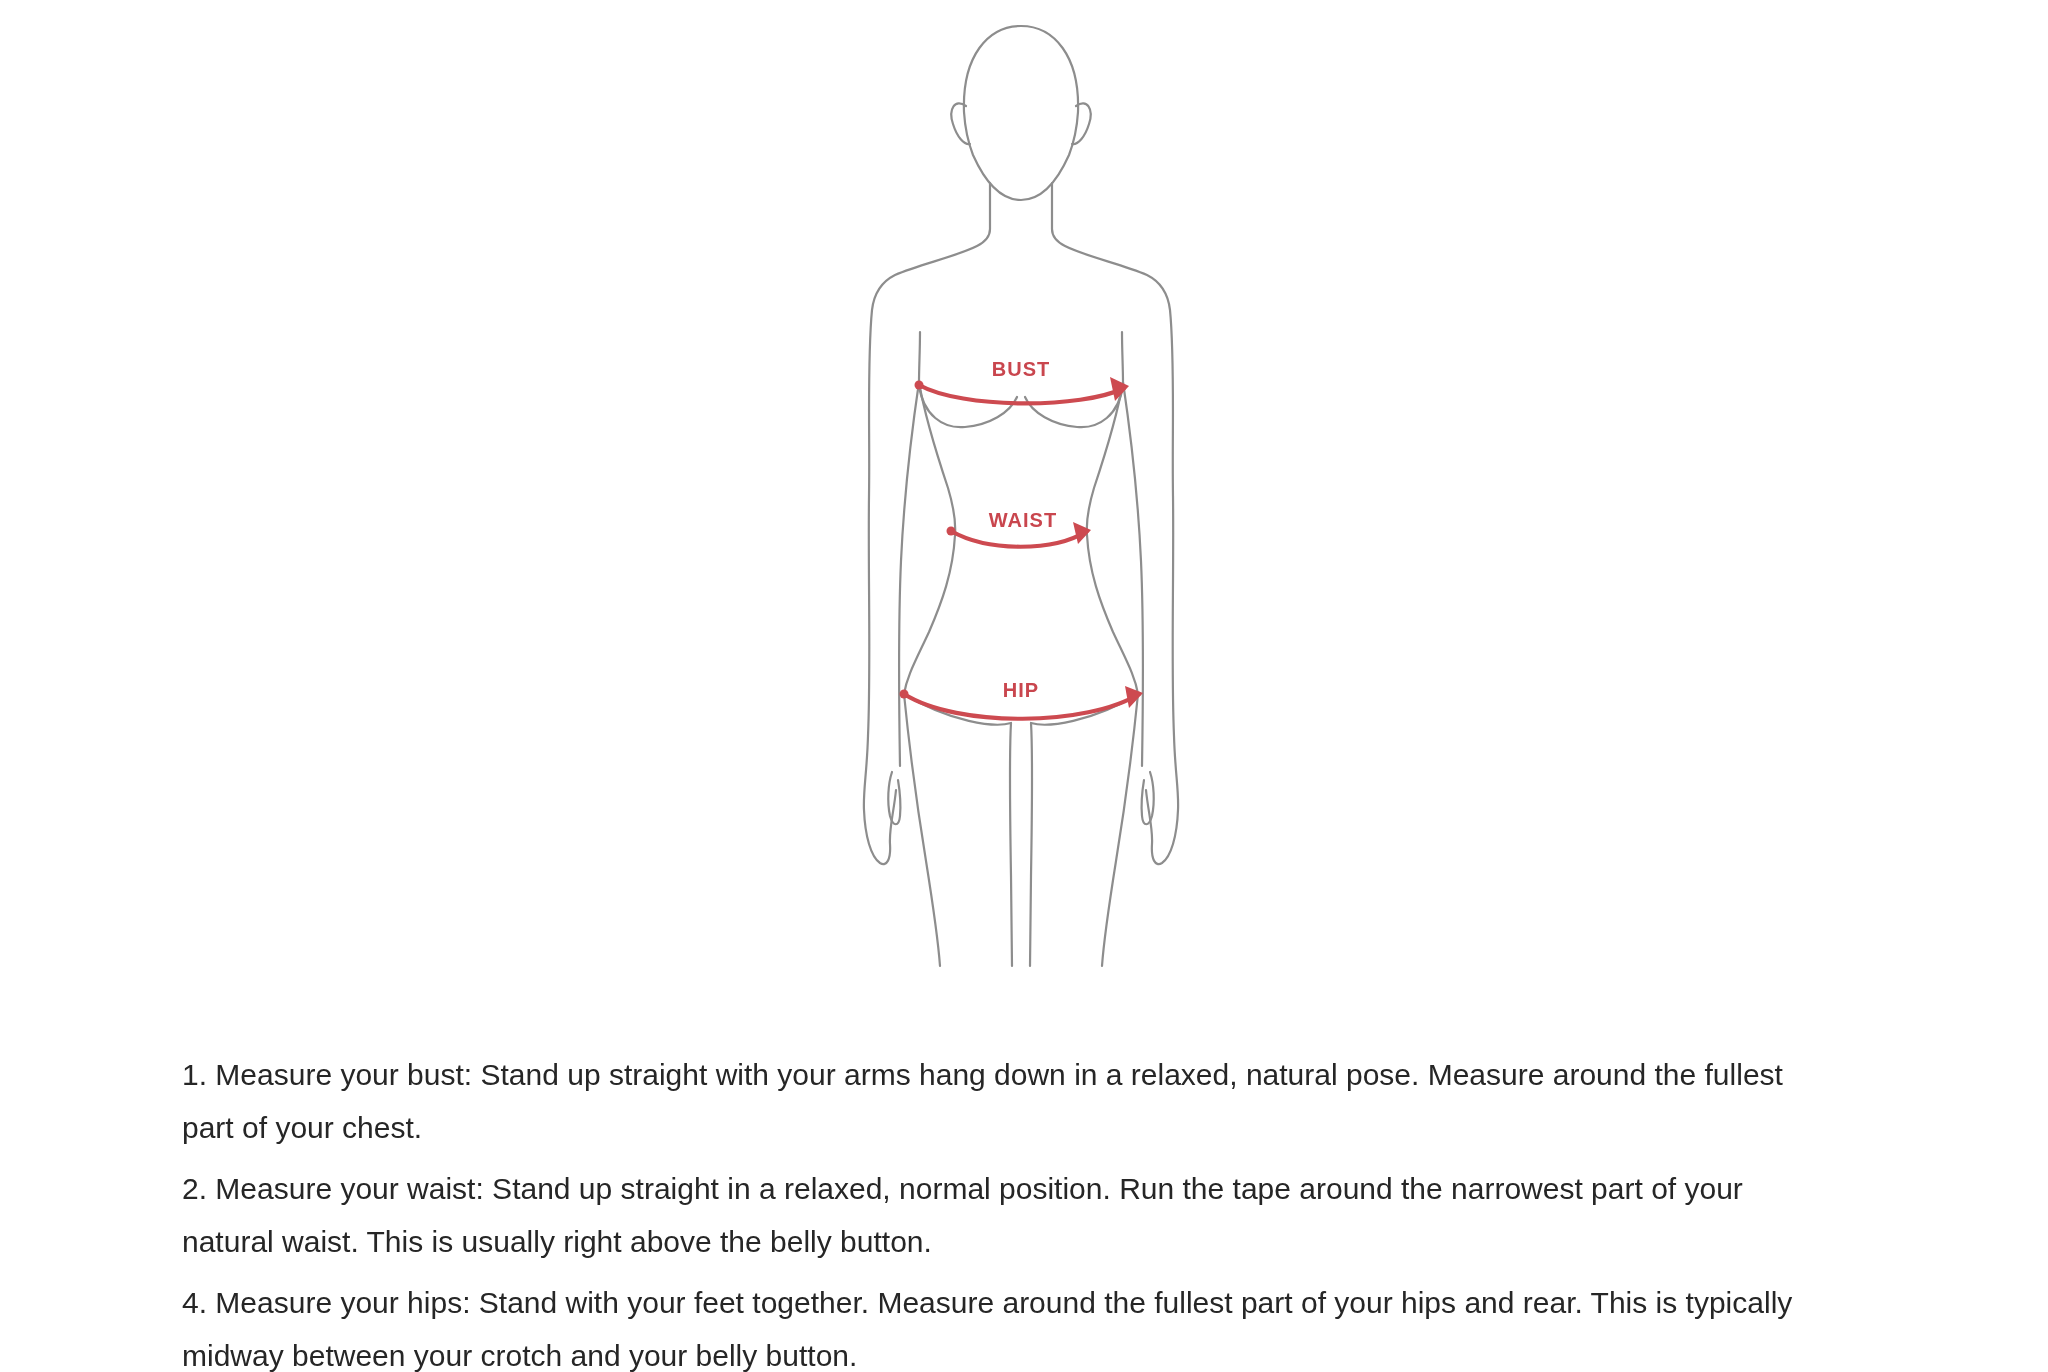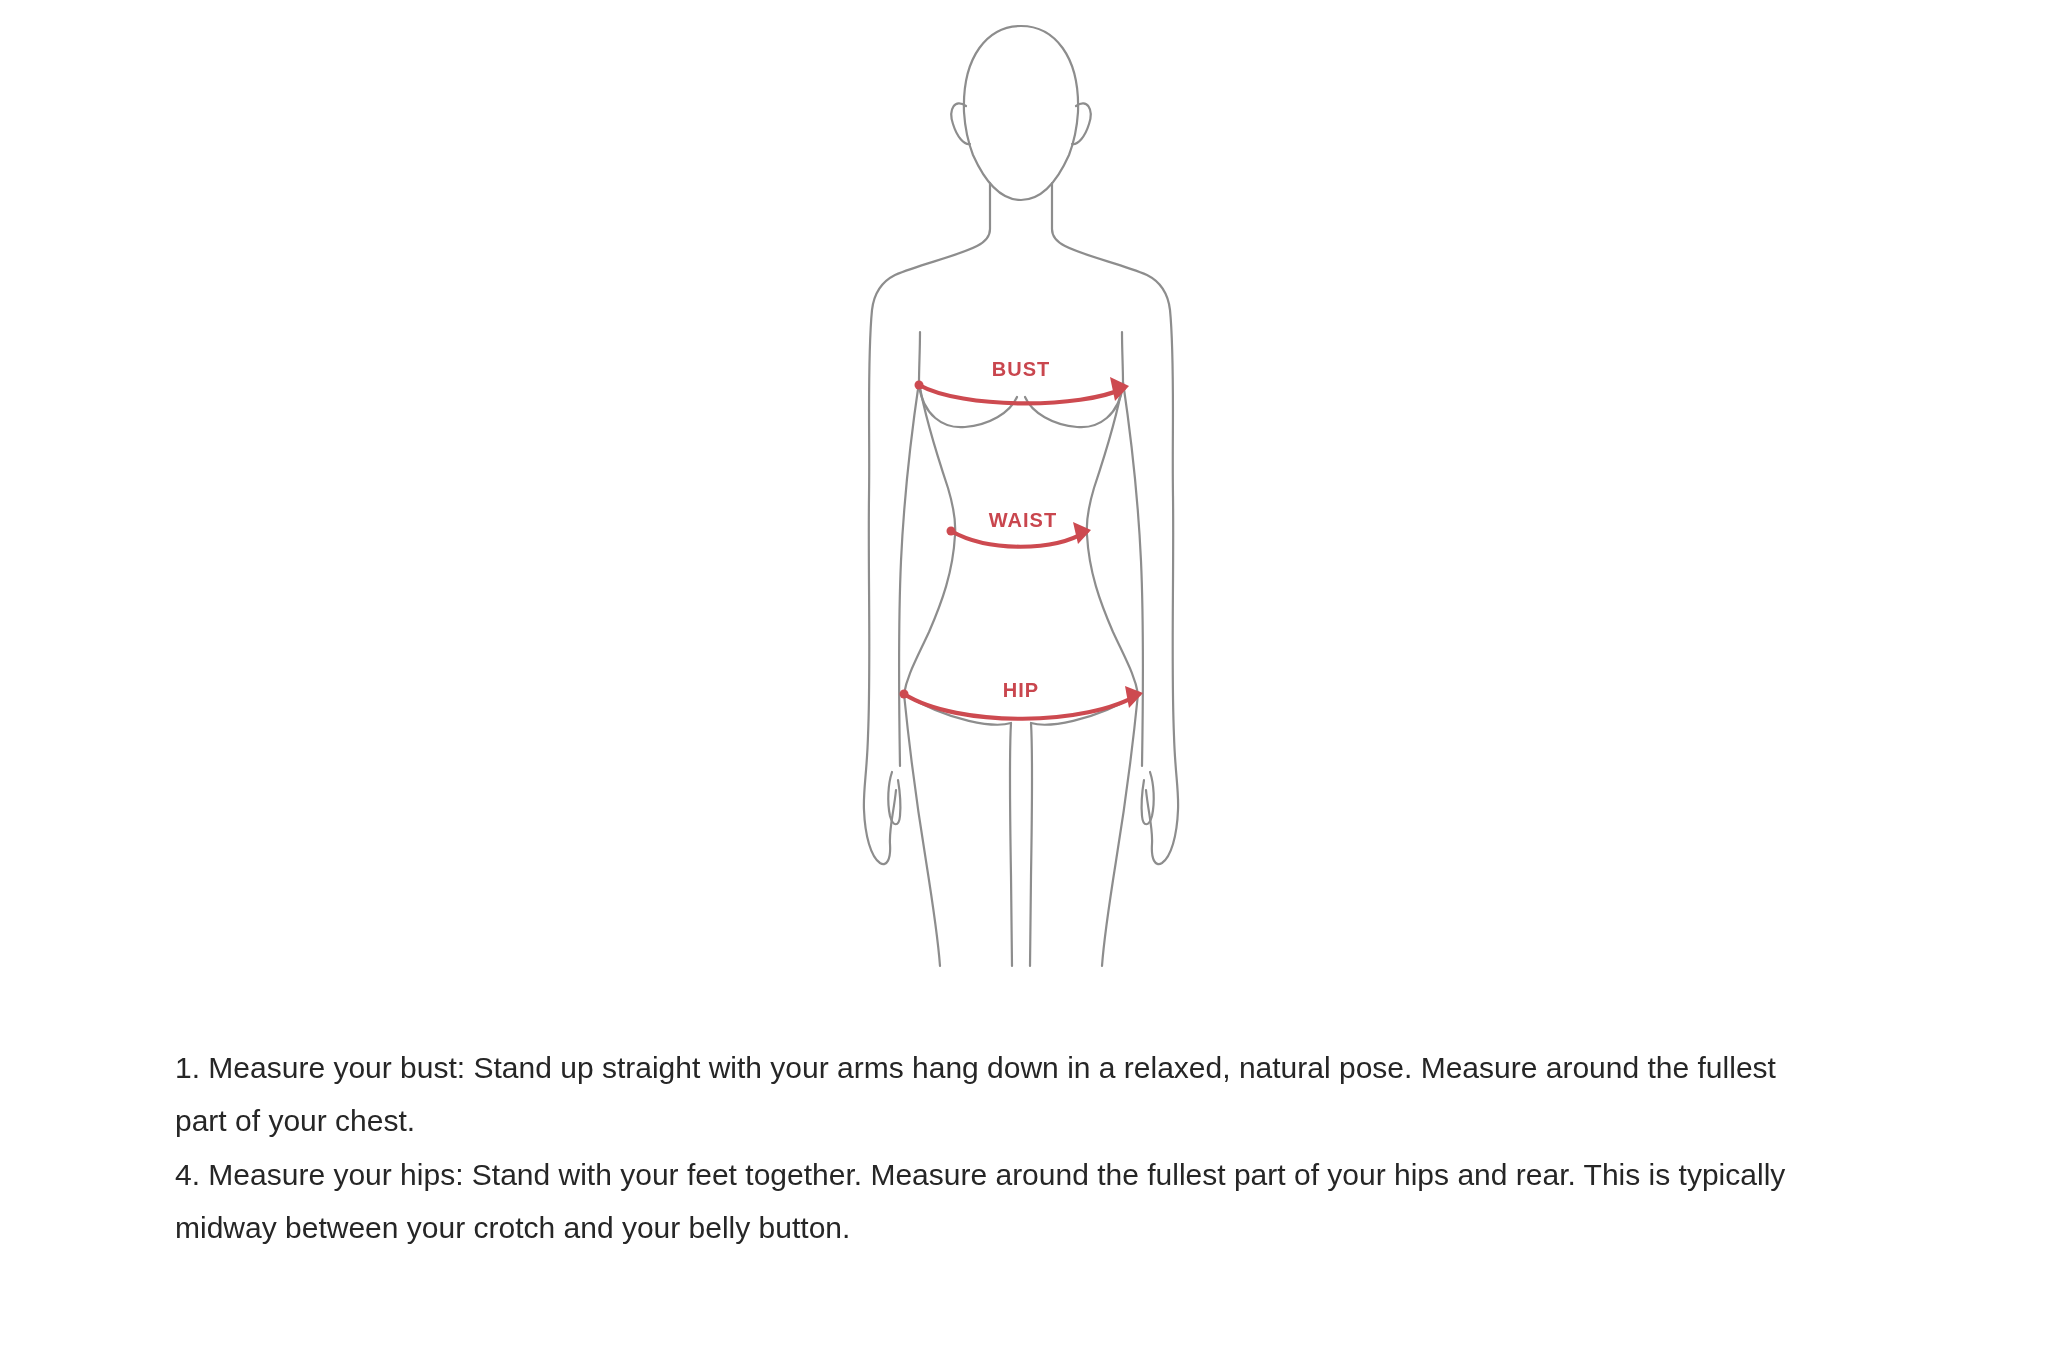--- a/index.html
+++ b/index.html
@@ -58,21 +58,21 @@
   .instructions {
     position: absolute;
     left: 174px;
     top: 1040px;
     width: 1640px;
     color: #262626;
     font-size: 30px;
     line-height: 53px;
   }
   .instructions p {
-    margin: 1px;
+    margin: 8px;
     padding: 0;
   }
 </style>
 </head>
 <body>
 
 <div>
 
   <div class="figure-wrap">
     <svg viewBox="840 0 370 960" xmlns="http://www.w3.org/2000/svg">
@@ -128,16 +128,17 @@
         <circle class="measure-dot" cx="904" cy="678" r="4.5"></circle>
         <path class="measure-arrow" d="M 1125,670 L 1143,677 L 1129,692 Z"></path>
         <text class="measure-label" x="1021" y="681">HIP</text>
       </g>
 
     </svg>
   </div>
 
   <div class="instructions">
     <p>1. Measure your bust: Stand up straight with your arms hang down in a relaxed, natural pose. Measure around the fullest part of your chest.</p>
+    <p>2. Measure your waist: Stand up straight in a relaxed, normal position. Run the tape around the narrowest part of your natural waist. This is usually right above the belly button.</p>
     <p>4. Measure your hips: Stand with your feet together. Measure around the fullest part of your hips and rear. This is typically midway between your crotch and your belly button.</p>
   </div>
 
 </div>
 
 </body></html>

